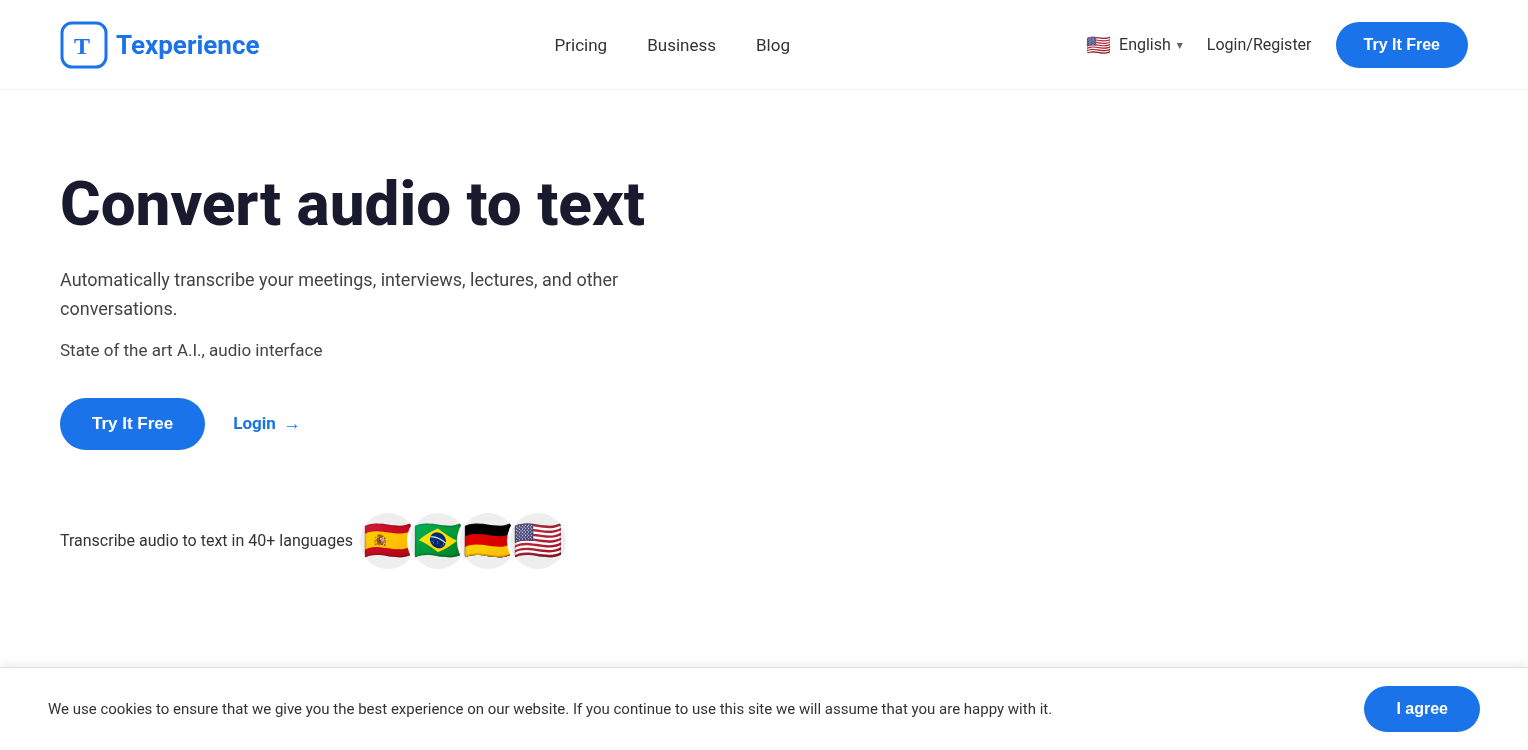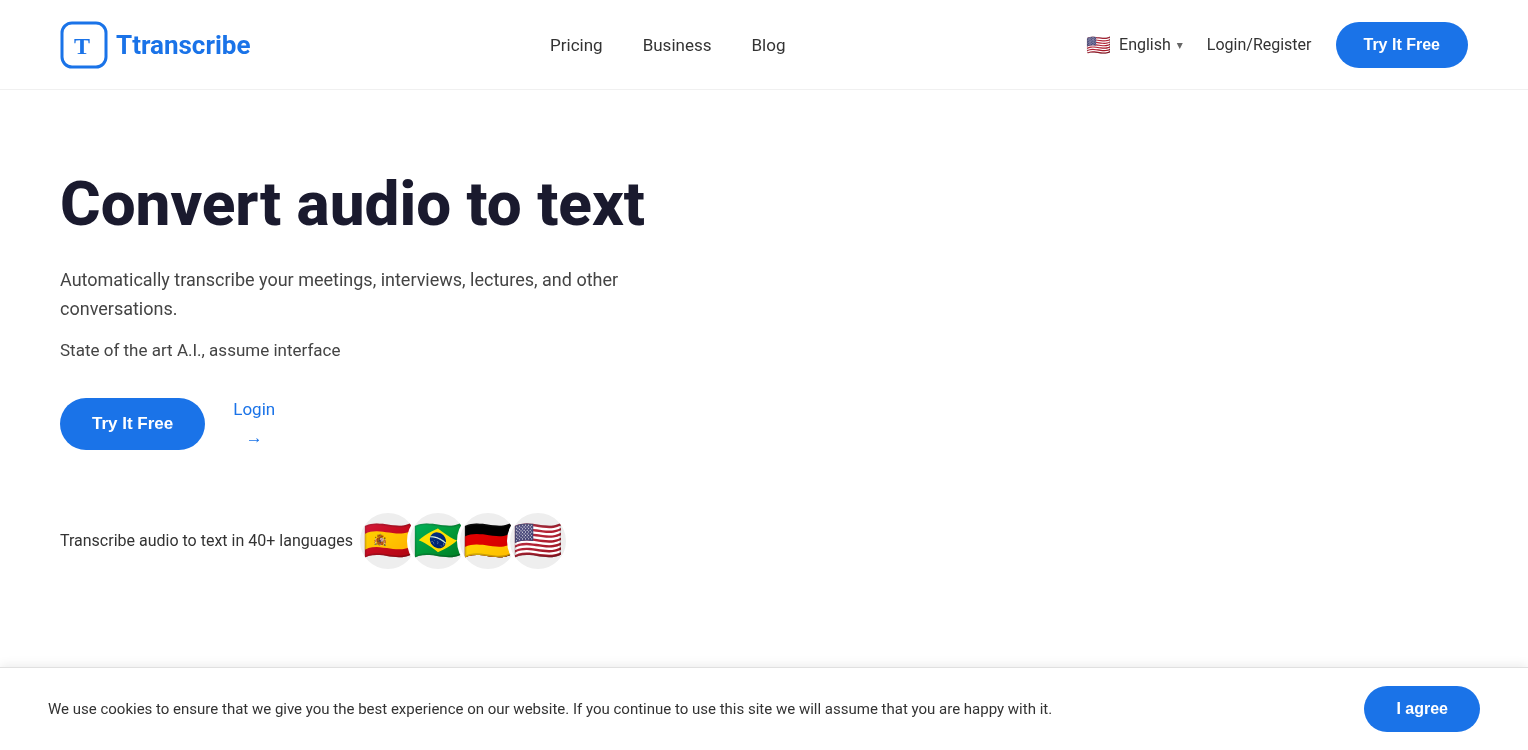--- a/index.html
+++ b/index.html
@@ -136,28 +136,26 @@
       color: #fff;
       border: none;
       border-radius: 50px;
       padding: 16px 32px;
       font-size: 17px;
       font-weight: 600;
       cursor: pointer;
     }
     .login-arrow-link {
       display: flex;
-      align-items: center;
       gap: 8px;
       font-size: 17px;
       color: #1a73e8;
       cursor: pointer;
-      font-weight: 400;
+      font-weight: 700;
       text-decoration: none;
-      flex-direction: column;
     }
 
     
     .languages-row {
       display: flex;
       align-items: center;
       gap: 4px;
       margin-top: 10px;
     }
     .languages-text {
@@ -230,21 +228,21 @@
 </head>
 <body>
 
 <nav class="navbar">
   <div class="logo-area">
     <svg class="logo-icon" viewBox="0 0 48 48" fill="none" xmlns="http://www.w3.org/2000/svg">
       <rect x="2" y="2" width="44" height="44" rx="10" stroke="#1a73e8" stroke-width="3" fill="none"></rect>
       <text x="14" y="33" font-size="24" font-weight="900" fill="#1a73e8" font-family="serif">T</text>
     </svg>
     <span class="logo-text">
-      <span>T</span><span>transcribe</span>
+      <span>T</span><span>experience</span>
     </span>
   </div>
 
   <div class="nav-links">
     <a class="nav-link">Pricing</a>
     <a class="nav-link">Business</a>
     <a class="nav-link">Blog</a>
   </div>
 
   <div class="nav-right">
@@ -254,21 +252,21 @@
       <span class="chevron-down">▾</span>
     </div>
     <a class="login-link">Login/Register</a>
     <button class="btn-primary">Try It Free</button>
   </div>
 </nav>
 
 <section class="hero">
   <h1 class="hero-title">Convert audio to text</h1>
   <p class="hero-subtitle">Automatically transcribe your meetings, interviews, lectures, and other conversations.</p>
-  <p class="hero-tagline">State of the art A.I., assume interface</p>
+  <p class="hero-tagline">State of the art A.I., audio interface</p>
 
   <div class="hero-buttons">
     <button class="btn-try-free">Try It Free</button>
     <a class="login-arrow-link">
       <span>Login</span>
       <span>→</span>
     </a>
   </div>
 
   <div class="languages-row">

